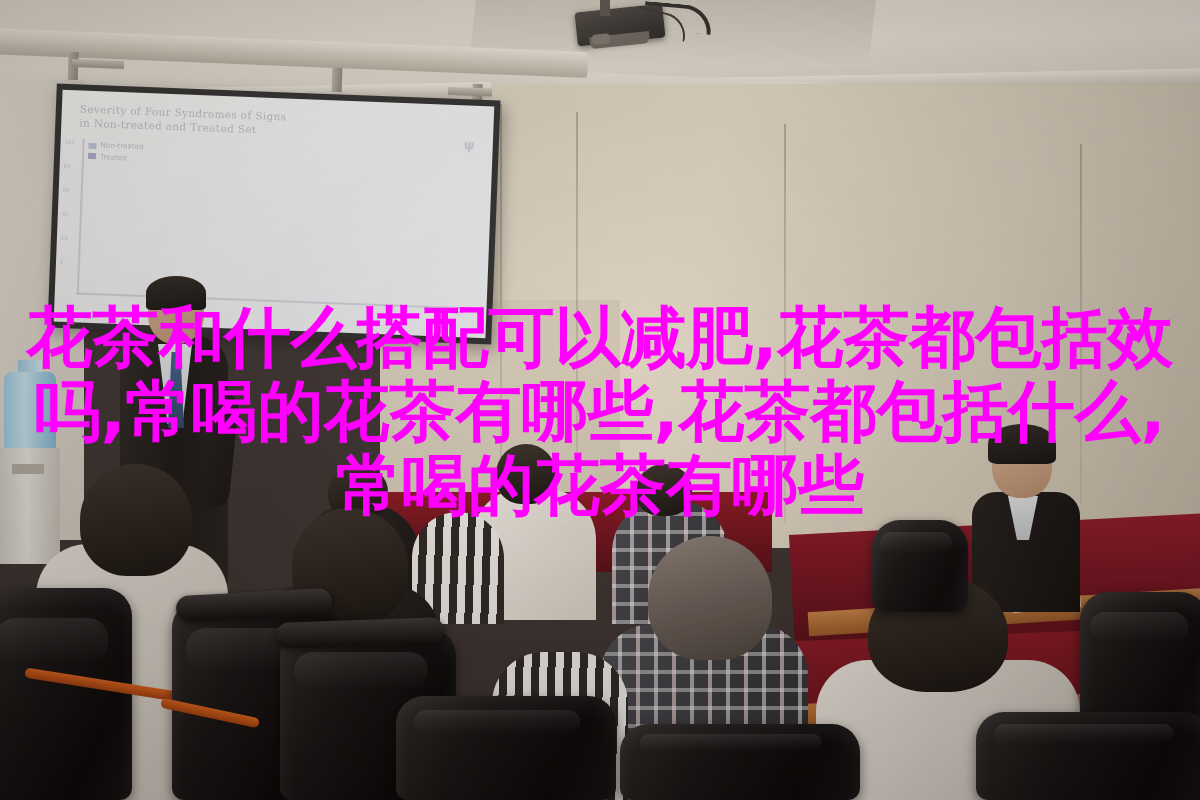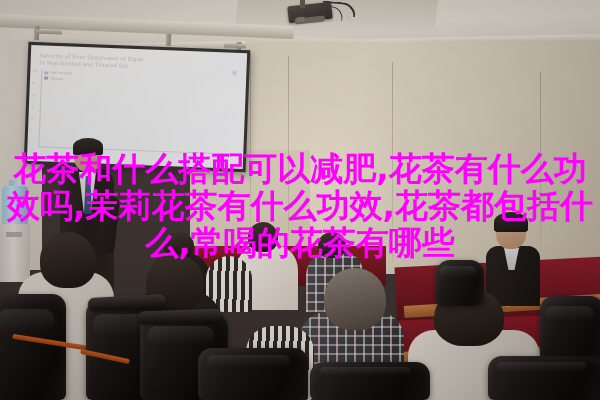--- a/index.html
+++ b/index.html
@@ -515,16 +515,16 @@
 
     <div class="chair" style="left:540px; top:296px; width:64px; height:70px;"></div>
     <div class="chair" style="left:488px; top:356px; width:118px; height:44px;"></div>
     <div class="chair" style="left:436px; top:260px; width:48px; height:46px;"></div>
 
     <div class="warm"></div>
     <div class="grain"></div>
   </div>
 
   <div class="overlay-title">
-    <span>花茶和什么搭配可以减肥,花茶有什么功</span><span>效吗,茉莉花茶有什么功效,花茶都包括</span><span>什么,常喝的花茶有哪些</span>
+    <span>花茶和什么搭配可以减肥,花茶都包括</span><span>效吗,常喝的花茶有哪些,花茶都包括</span><span>什么,常喝的花茶有哪些</span>
   </div>
 
 </div>
 
 </body></html>

